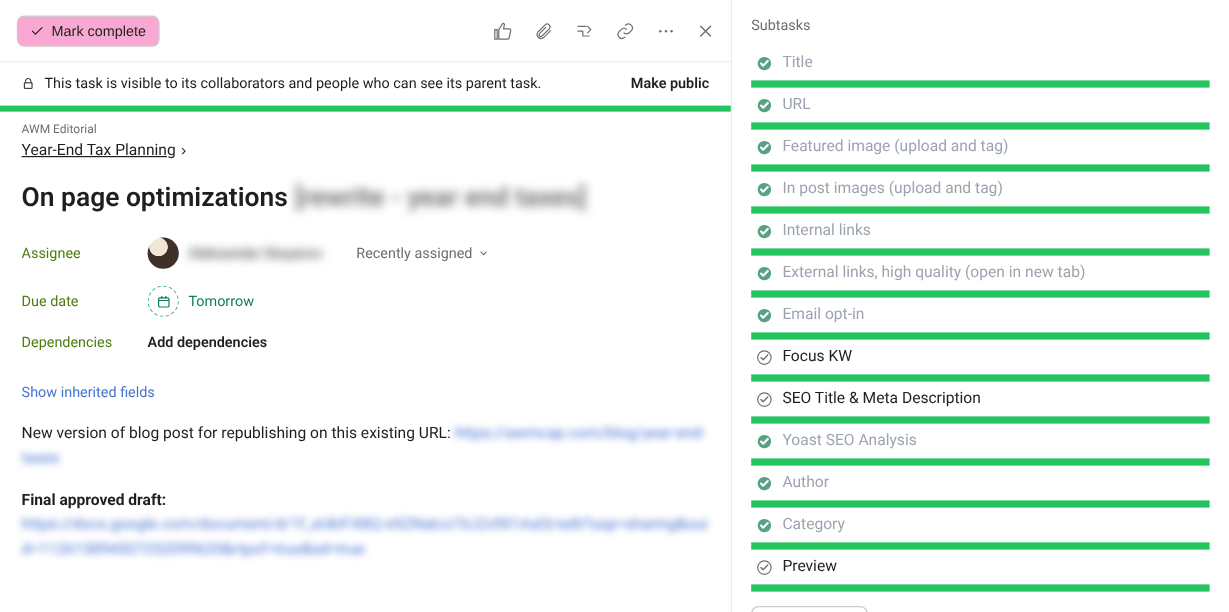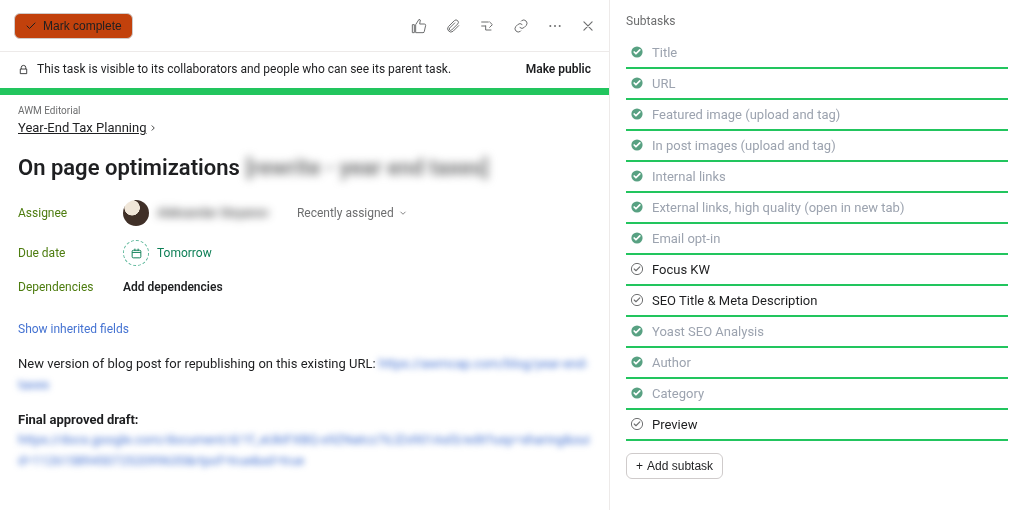--- a/index.html
+++ b/index.html
@@ -22,41 +22,41 @@
     .toolbar {
       height: 52px;
       border-bottom: 1px solid #edeae9;
       display: flex;
       align-items: center;
       padding: 0 14px;
       justify-content: space-between;
     }
     .mark-complete-btn {
       border: 1px solid #cfcbcb;
-      background: #c2410c;
+      background: #f9a8d4;
       border-radius: 6px;
       padding: 5px 10px;
       font-size: 12px;
       color: #1e1f21;
       display: inline-flex;
       align-items: center;
       gap: 6px;
       cursor: pointer;
     }
     .mark-complete-btn svg { width: 12px; height: 12px; }
     .toolbar-icons { display: flex; align-items: center; gap: 18px; color: #6d6e6f; }
     .ti { cursor: pointer; display: flex; align-items: center; }
     .ti svg { width: 16px; height: 16px; }
     .ti.close svg { width: 14px; height: 14px; }
     .visibility-bar {
       display: flex;
       align-items: center;
       justify-content: space-between;
       padding: 10px 18px 12px 18px;
-      border-bottom: 7px solid #22c55e;
+      border-bottom: 5px solid #22c55e;
     }
     .visibility-left { display: flex; align-items: center; gap: 8px; color: #1e1f21; font-size: 12px; }
     .visibility-left svg { width: 11px; height: 11px; }
     .make-public { color: #1e1f21; font-weight: 600; font-size: 12px; cursor: pointer; }
     .content { padding: 10px 18px 20px 18px; overflow-y: auto; }
     .crumb-project { font-size: 10px; color: #6d6e6f; margin-bottom: 4px; }
     .crumb-parent {
       font-size: 13px;
       color: #1e1f21;
       text-decoration: underline;
@@ -104,23 +104,23 @@
     .desc-body { font-size: 13px; line-height: 1.6; color: #1e1f21; }
     .blurred-link { color: #4573d2; filter: blur(3px); word-break: break-all; }
     .desc-strong { font-weight: 700; margin-top: 14px; display: block; }
 
     .right-pane { flex: 1; padding: 14px 16px; }
     .rp-header {
       font-size: 12px; color: #6d6e6f; margin-bottom: 6px; padding-bottom: 4px;
     }
     .subtask-list { }
     .subtask-row {
-      display: flex; gap: 8px;
+      display: flex; align-items: center; gap: 8px;
       padding: 7px 4px;
-      border-bottom: 2px solid #22c55e;
+      border-bottom: 6px solid #22c55e;
       cursor: pointer;
     }
     .st-check { width: 14px; height: 14px; flex-shrink: 0; }
     .st-check.done svg circle { fill: #58a182; stroke: none; }
     .st-check.done svg path { stroke: #fff; stroke-width: 2.5; }
     .st-check.open svg circle { fill: none; stroke: #6d6e6f; stroke-width: 1.4; }
     .st-check.open svg path { stroke: #6d6e6f; stroke-width: 1.6; }
     .st-label { font-size: 13px; }
     .st-label.done { color: #9ca3af; }
     .st-label.open { color: #1e1f21; }

